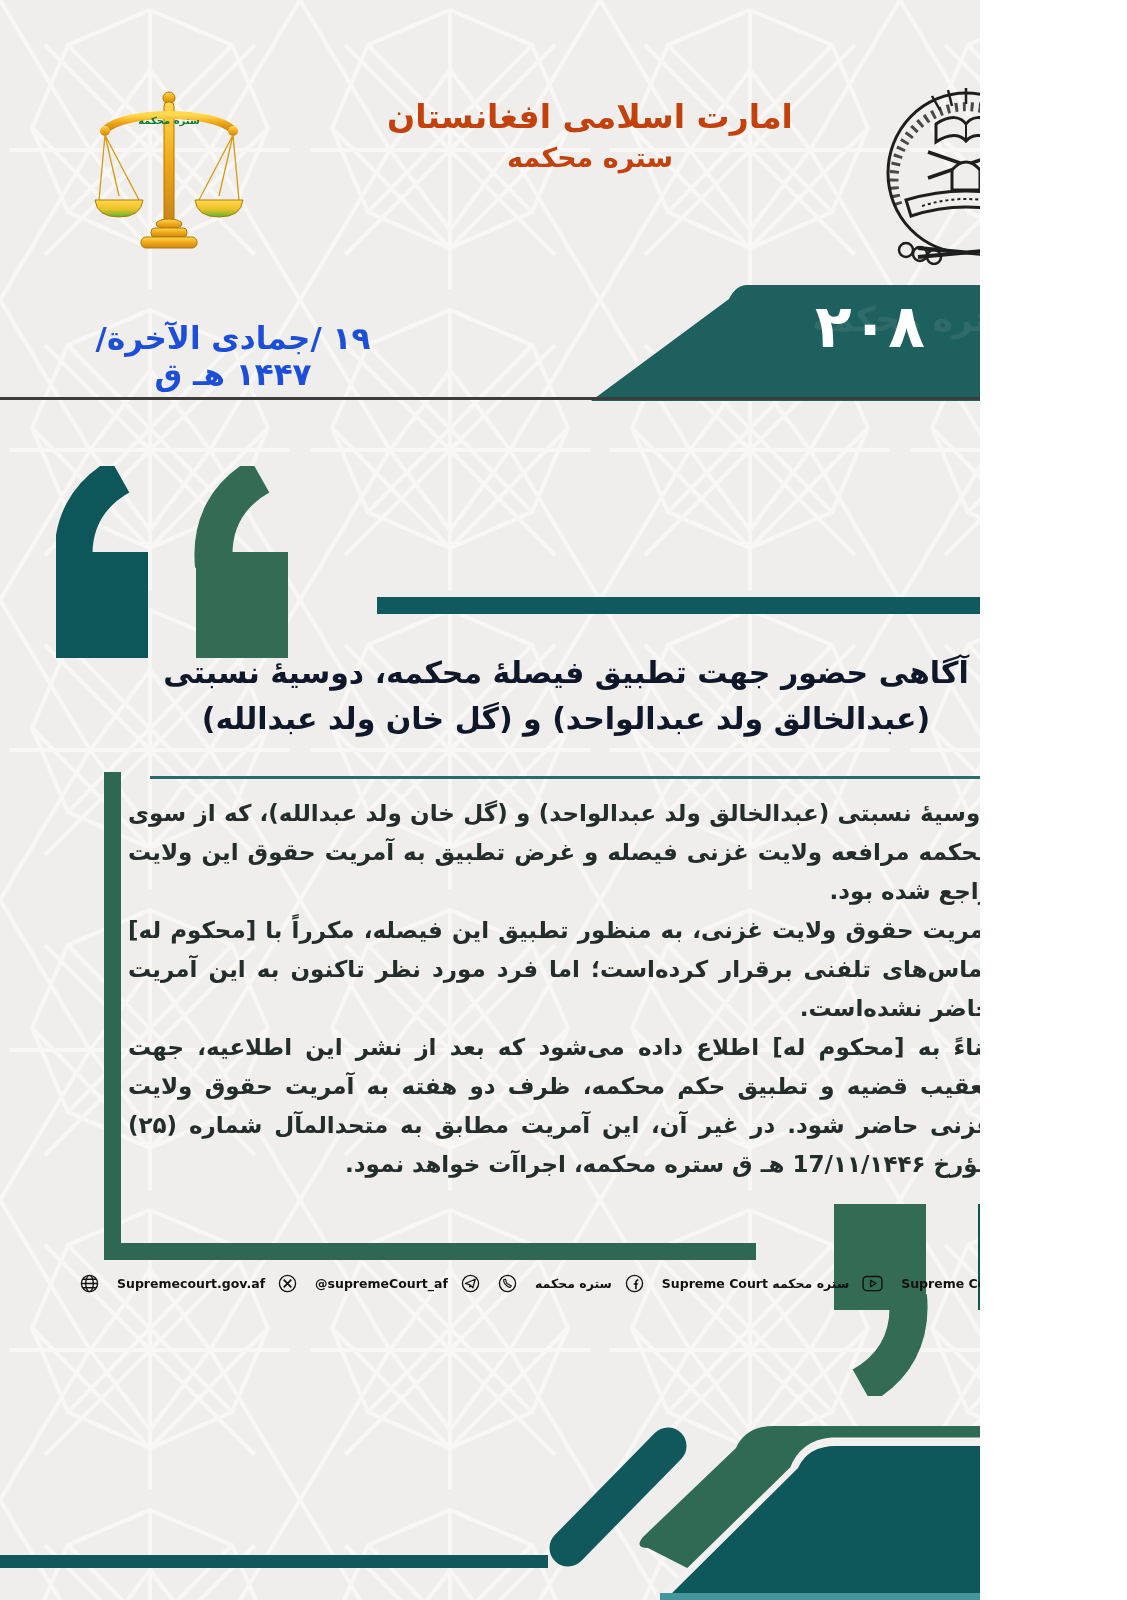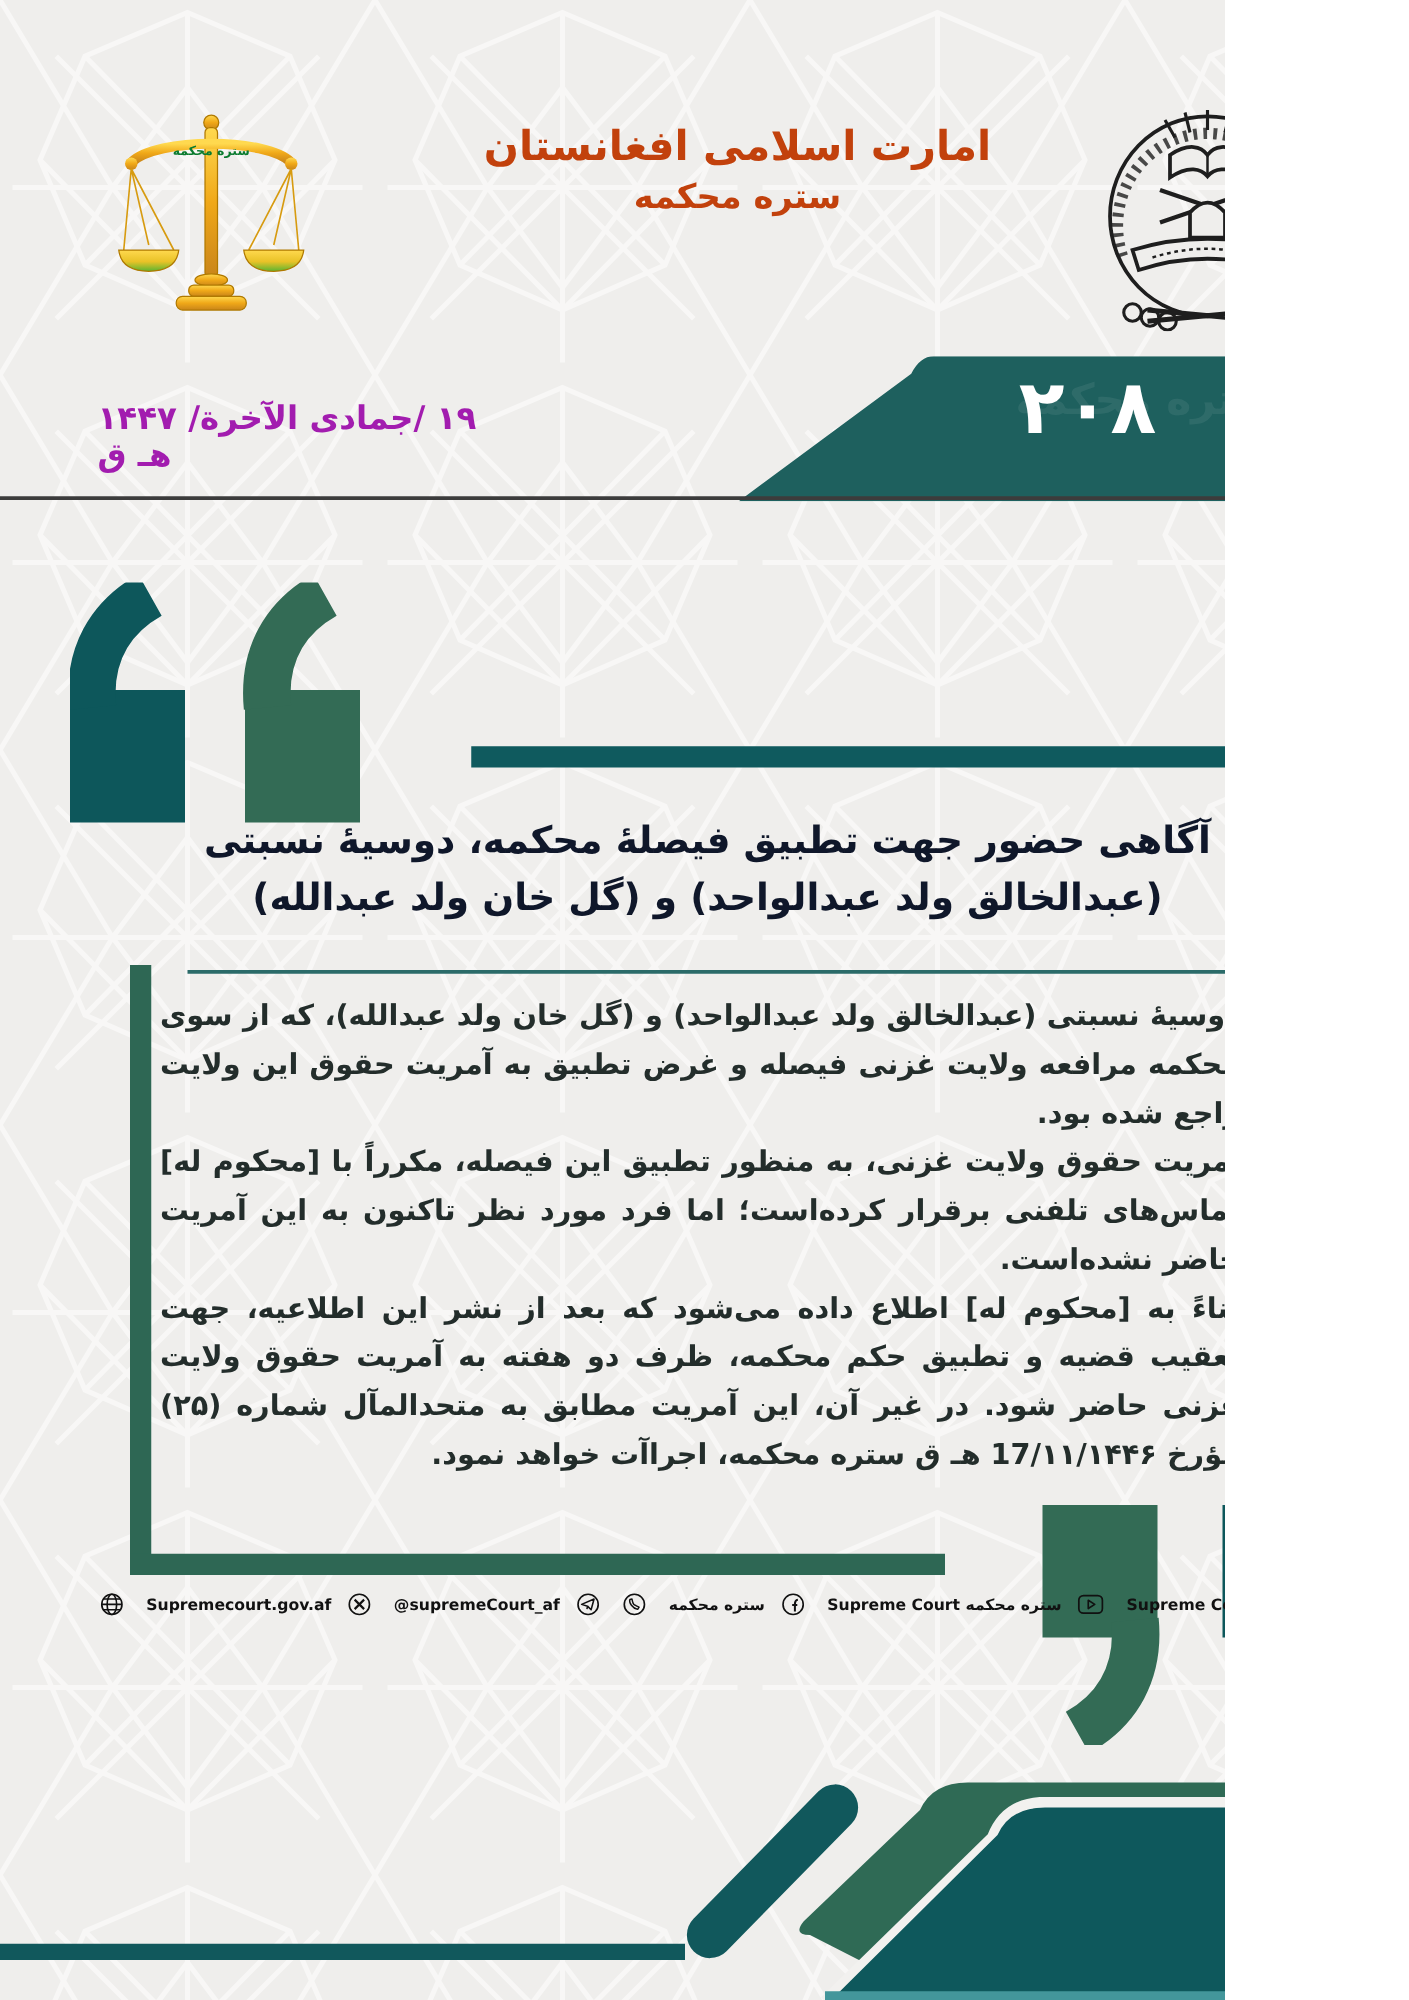--- a/index.html
+++ b/index.html
@@ -15,21 +15,21 @@
   #header-text{left:290px;top:96px;width:600px;text-align:center;z-index:3;color:#c2410c;}
   #emirate-title{font-size:33px;font-weight:bold;letter-spacing:1px;line-height:1.25;}
   #court-name{font-size:27px;font-weight:bold;margin-top:5px;}
   #directorate{font-size:23px;font-weight:bold;margin-top:9px;}
   #emblem{left:866px;top:80px;width:200px;height:185px;z-index:3;}
 
   
   #banner-shape{left:557px;top:285px;width:570px;height:116px;z-index:2;}
   #issue-number{left:770px;top:280px;width:200px;height:92px;display:flex;align-items:center;justify-content:center;
     font-size:60px;font-weight:bold;color:#ffffff;z-index:3;direction:rtl;}
-  #issue-date{left:78px;top:320px;width:310px;direction:rtl;text-align:left;font-size:26px;font-weight:bold;color:#a21caf;z-index:3;}
+  #issue-date{left:78px;top:320px;width:310px;direction:rtl;text-align:center;font-size:31px;font-weight:bold;color:#1d4ed8;z-index:3;}
   #banner-underline{left:0;top:397px;width:1127px;height:3px;background:#3c3c3c;z-index:2;}
 
   
   #quote-open{left:56px;top:466px;width:236px;height:194px;z-index:2;}
   #quote-close{left:830px;top:1200px;width:240px;height:196px;z-index:2;}
 
   
   .frame{z-index:1;}
   #frame-top{left:377px;top:597px;width:646px;height:17px;background:#0f5a5e;}
   #frame-right{left:1006px;top:597px;width:17px;height:503px;background:#0f5a5e;}

